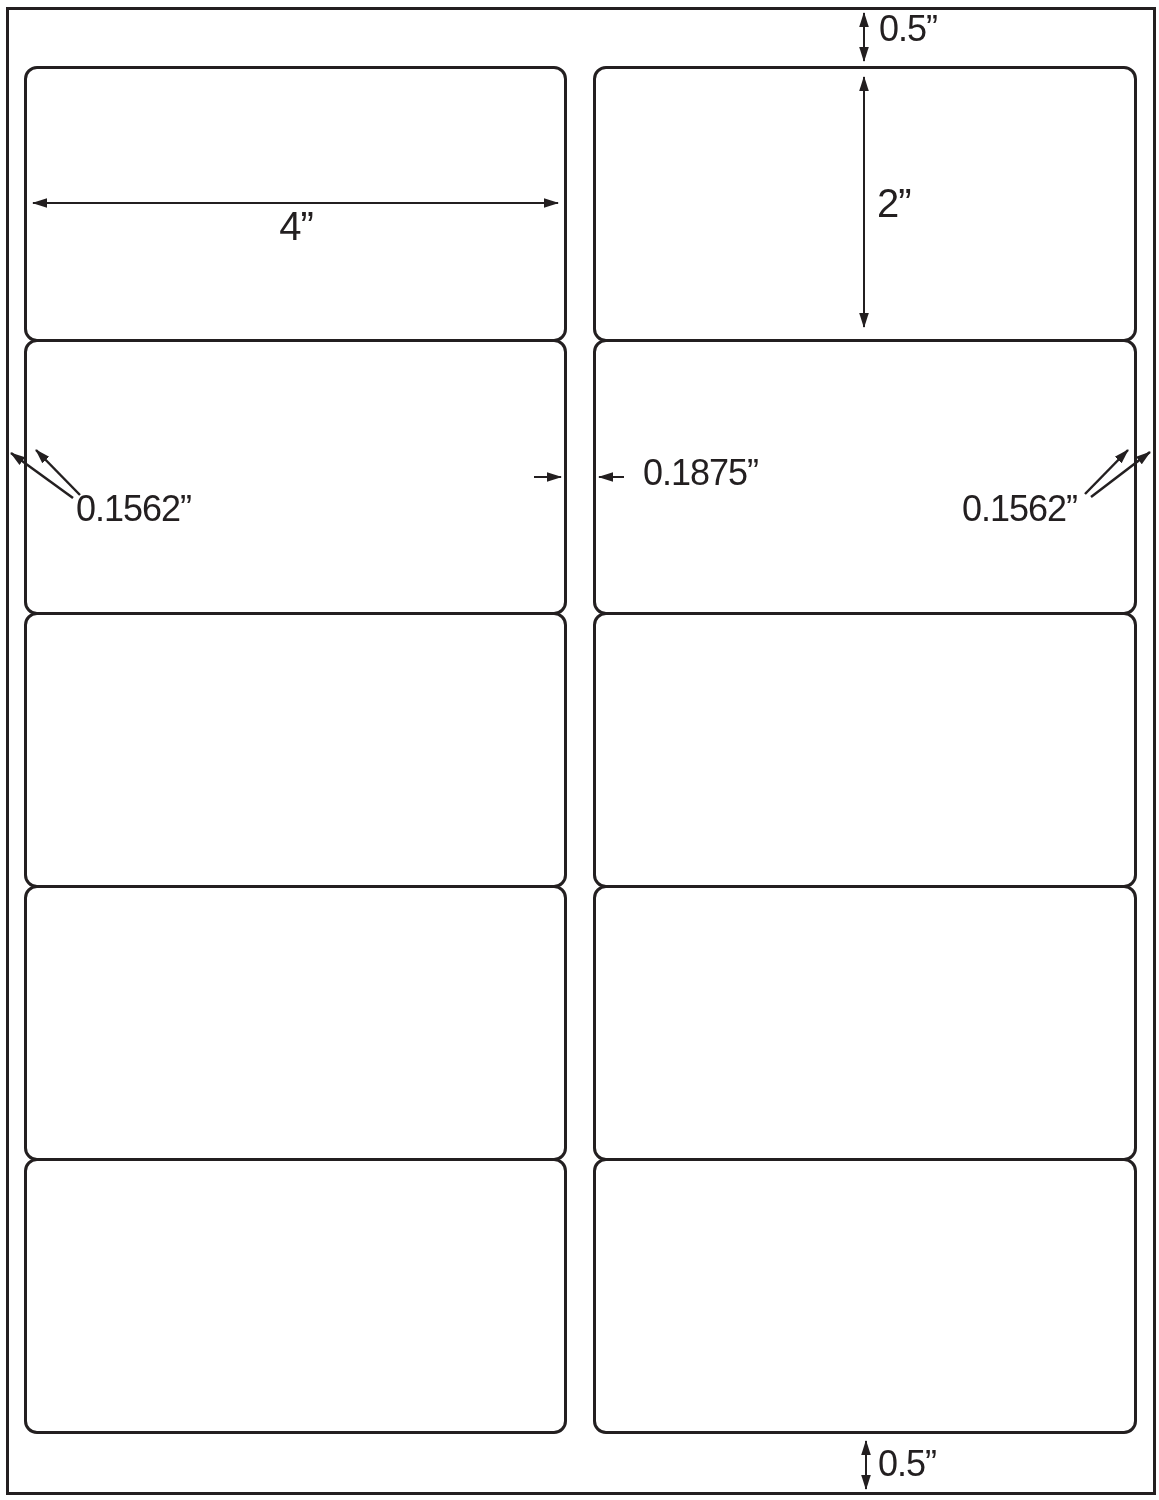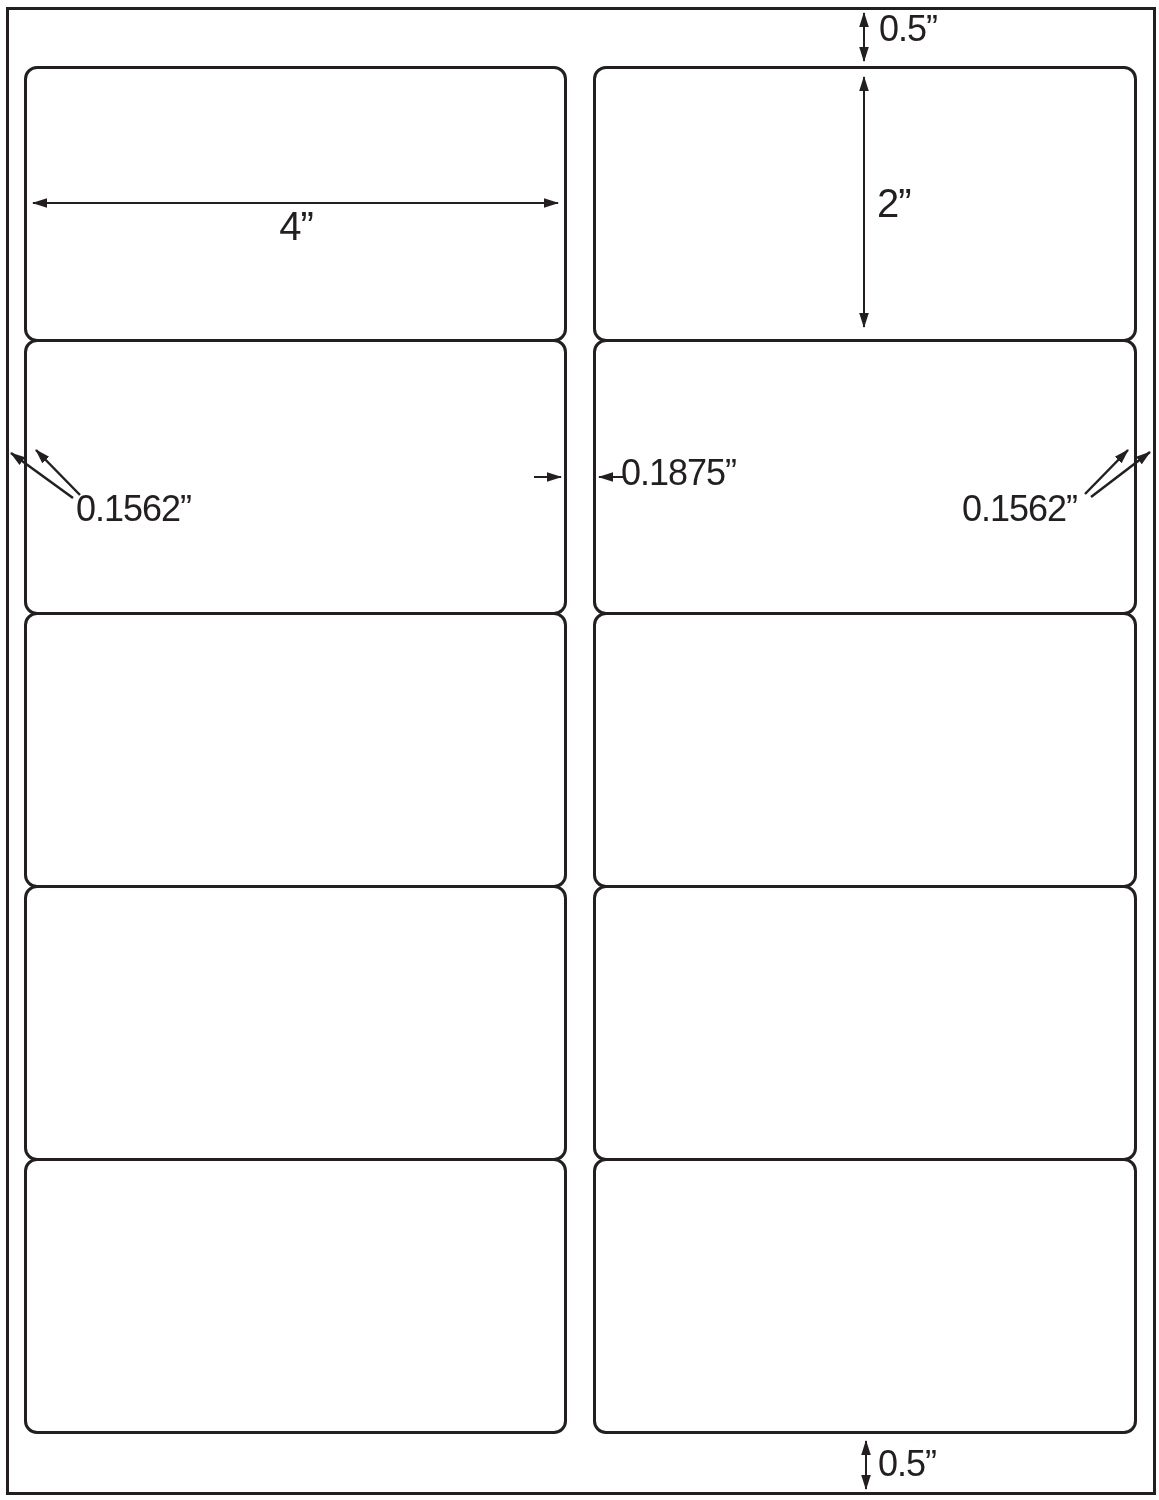--- a/index.html
+++ b/index.html
@@ -105,19 +105,19 @@
   </svg>
 
   <div class="dim" style="left:879px; top:11px;">0.5”</div>
 
   <div class="dim big centered" style="left:296px; top:206px;">4”</div>
 
   <div class="dim big" style="left:877px; top:183px;">2”</div>
 
   <div class="dim" style="left:76px; top:491px;">0.1562”</div>
 
-  <div class="dim" style="left:621px; top:455px;">0.1875”</div>
+  <div class="dim" style="left:643px; top:455px;">0.1875”</div>
 
   <div class="dim" style="left:962px; top:491px;">0.1562”</div>
 
   <div class="dim" style="left:878px; top:1446px;">0.5”</div>
 
 </div>
 
 </body></html>

